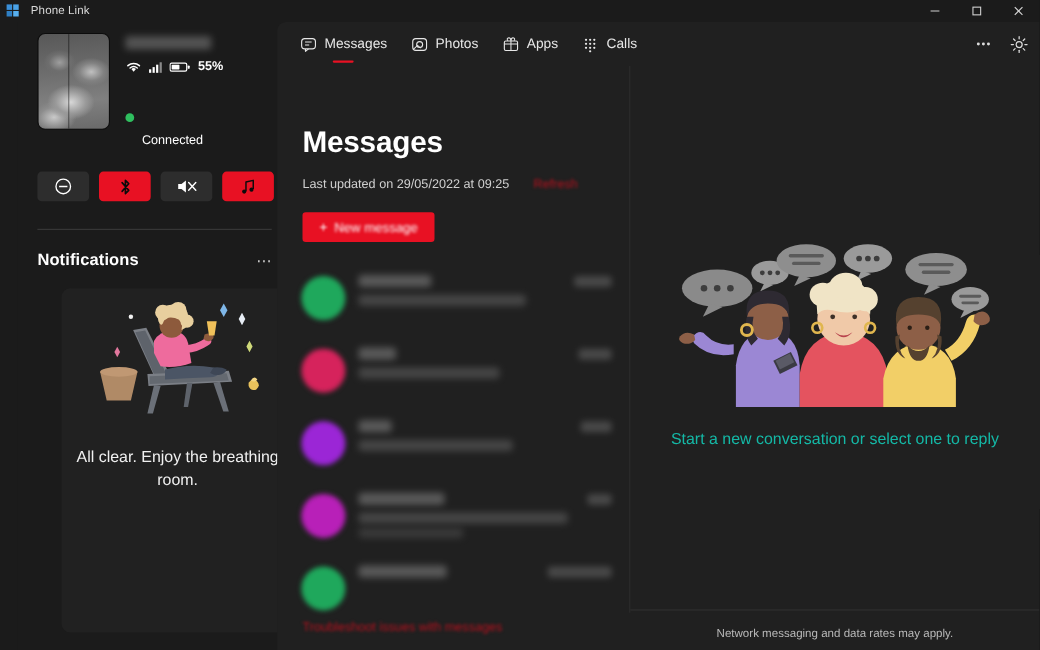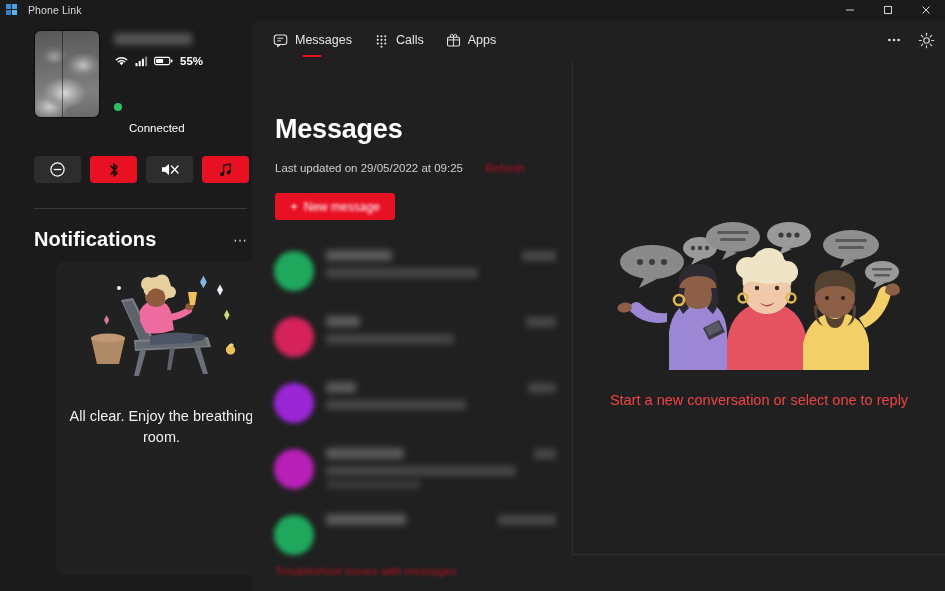--- a/index.html
+++ b/index.html
@@ -77,21 +77,21 @@
   .qbtn.off { background: #2d2d2d; }
   .qbtn.on  { background: #e81123; }
 
   .sb-divider {
     position: absolute; left: 18px; top: 188px; width: 213px; height: 1px; background: #3a3a3a;
   }
   .notif-head {
     position: absolute; left: 18px; top: 208px; width: 214px;
     display: flex; align-items: center; justify-content: space-between;
   }
-  .notif-head h2 { font-size: 20px; font-weight: 600; color: #fff; letter-spacing: .1px; }
+  .notif-head h2 { font-size: 15px; font-weight: 600; color: #fff; letter-spacing: .1px; }
   .dots { color: #c9c9c9; font-size: 14px; letter-spacing: 1px; line-height: 1; }
 
   .notif-card {
     position: absolute; left: 40px; top: 242px; width: 211px; height: 313px;
     background: #212121; border-radius: 8px 0 0 8px;
     display: flex; flex-direction: column; align-items: center; justify-content: flex-start;
   }
   .notif-illo { width: 168px; height: 132px; position: relative; margin-bottom: 12px; }
   .notif-text {
     width: 190px; text-align: center; font-size: 14.5px; color: #f0f0f0; line-height: 1.45;
@@ -147,21 +147,21 @@
     position: absolute; left: 23px; top: 10px; font-size: 11.5px; color: #b3101d; filter: blur(1.4px);
   }
 
   .vdivider { position: absolute; left: 320px; top: 0; width: 1px; height: 497px; background: #2c2c2c; }
   .hdivider { position: absolute; left: 321px; bottom: 36px; width: 372px; height: 1px; background: #303030; }
 
   .detail-pane { position: absolute; left: 321px; top: 0; width: 372px; height: 531px; }
   .detail-illo { position: absolute; left: 34px; top: 150px; width: 304px; height: 160px; }
   .detail-text {
     position: absolute; left: 24px; top: 330px; width: 324px; text-align: center;
-    font-size: 14.5px; color: #ef4444; line-height: 1.45;
+    font-size: 14.5px; color: #14b8a6; line-height: 1.45;
   }
   .detail-foot {
     position: absolute; left: 0; bottom: 9px; width: 372px; text-align: center;
     font-size: 10.5px; color: #b9b9b9;
   }
 </style>
 </head>
 <body>
 
 <div class="app">
@@ -315,51 +315,61 @@
       <div class="tab active">
         <span class="ti">
           <svg width="15" height="15" viewBox="0 0 16 16">
             <rect x="1.3" y="2.2" width="13.4" height="10" rx="3" fill="none" stroke="#e6e6e6" stroke-width="1.1"></rect>
             <path d="M5 12.2 L5 14.6 L8 12.2" fill="none" stroke="#e6e6e6" stroke-width="1.1" stroke-linejoin="round"></path>
             <line x1="4.6" y1="5.6" x2="11" y2="5.6" stroke="#e6e6e6" stroke-width="1"></line>
             <line x1="4.6" y1="8.4" x2="8.6" y2="8.4" stroke="#e6e6e6" stroke-width="1"></line>
           </svg>
         </span>
         <span>Messages</span>
+      </div>
+      <div class="tab">
+        <span class="ti">
+          <svg width="15" height="15" viewBox="0 0 16 16">
+            <rect x="1.3" y="2.3" width="13.4" height="11.4" rx="3" fill="none" stroke="#e6e6e6" stroke-width="1.1"></rect>
+            <circle cx="8" cy="8" r="2.9" fill="none" stroke="#e6e6e6" stroke-width="1.1"></circle>
+            <path d="M1.6 13 L6 8.8 L9 11.4" fill="none" stroke="#e6e6e6" stroke-width="1"></path>
+          </svg>
+        </span>
+        <span>Photos</span>
+      </div>
+      <div class="tab">
+        <span class="ti">
+          <svg width="15" height="15" viewBox="0 0 16 16">
+            <rect x="1.6" y="4.6" width="12.8" height="9.2" rx="1.4" fill="none" stroke="#e6e6e6" stroke-width="1.1"></rect>
+            <line x1="8" y1="4.6" x2="8" y2="13.8" stroke="#e6e6e6" stroke-width="1"></line>
+            <line x1="1.6" y1="7.4" x2="14.4" y2="7.4" stroke="#e6e6e6" stroke-width="1"></line>
+            <path d="M5 4.4 q-1.6 -2.6 1 -3 q2 0 2 3" fill="none" stroke="#e6e6e6" stroke-width="1"></path>
+            <path d="M11 4.4 q1.6 -2.6 -1 -3 q-2 0 -2 3" fill="none" stroke="#e6e6e6" stroke-width="1"></path>
+          </svg>
+        </span>
+        <span>Apps</span>
       </div>
       <div class="tab">
         <span class="ti">
           <svg width="15" height="15" viewBox="0 0 16 16">
             <g fill="#e6e6e6">
               <circle cx="4" cy="3.4" r="1.1"></circle>
                 <circle cx="8" cy="3.4" r="1.1"></circle>
                 <circle cx="12" cy="3.4" r="1.1"></circle>
               <circle cx="4" cy="7.3" r="1.1"></circle>
                 <circle cx="8" cy="7.3" r="1.1"></circle>
                 <circle cx="12" cy="7.3" r="1.1"></circle>
               <circle cx="4" cy="11.2" r="1.1"></circle>
                 <circle cx="8" cy="11.2" r="1.1"></circle>
                 <circle cx="12" cy="11.2" r="1.1"></circle>
               <circle cx="8" cy="14.6" r="1.1"></circle>
             </g>
           </svg>
         </span>
         <span>Calls</span>
-      </div>
-      <div class="tab">
-        <span class="ti">
-          <svg width="15" height="15" viewBox="0 0 16 16">
-            <rect x="1.6" y="4.6" width="12.8" height="9.2" rx="1.4" fill="none" stroke="#e6e6e6" stroke-width="1.1"></rect>
-            <line x1="8" y1="4.6" x2="8" y2="13.8" stroke="#e6e6e6" stroke-width="1"></line>
-            <line x1="1.6" y1="7.4" x2="14.4" y2="7.4" stroke="#e6e6e6" stroke-width="1"></line>
-            <path d="M5 4.4 q-1.6 -2.6 1 -3 q2 0 2 3" fill="none" stroke="#e6e6e6" stroke-width="1"></path>
-            <path d="M11 4.4 q1.6 -2.6 -1 -3 q-2 0 -2 3" fill="none" stroke="#e6e6e6" stroke-width="1"></path>
-          </svg>
-        </span>
-        <span>Apps</span>
       </div>
 
       <div class="tb-right">
         <div class="ic">
           <svg width="16" height="16" viewBox="0 0 16 16" fill="#dcdcdc">
             <circle cx="3.4" cy="8" r="1.35"></circle>
               <circle cx="8" cy="8" r="1.35"></circle>
               <circle cx="12.6" cy="8" r="1.35"></circle>
           </svg>
         </div>
@@ -522,17 +532,18 @@
             <path d="M211 94 q-3 14 5 22 q-10 -4 -9 -20 z" fill="#55412f"></path>
             <path d="M245 94 q3 14 -5 22 q10 -4 9 -20 z" fill="#55412f"></path>
             <path d="M218 104 q10 10 20 0 q-2 14 -10 14 q-8 0 -10 -14 z" fill="#55412f"></path>
             <g fill="#2b1f16">
                 <circle cx="220" cy="88" r="2"></circle>
                 <circle cx="236" cy="88" r="2"></circle>
               </g>
           </svg>
         </div>
         <div class="detail-text">Start a new conversation or select one to reply</div>
+        <div class="detail-foot">Network messaging and data rates may apply.</div>
       </div>
 
     </div>
   </div>
 </div>
 
 </body></html>

